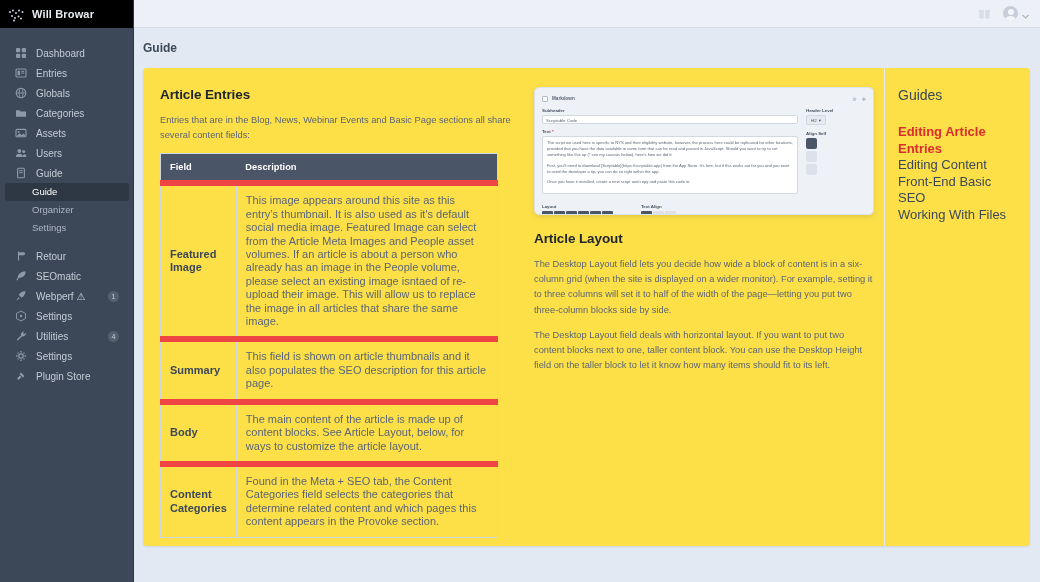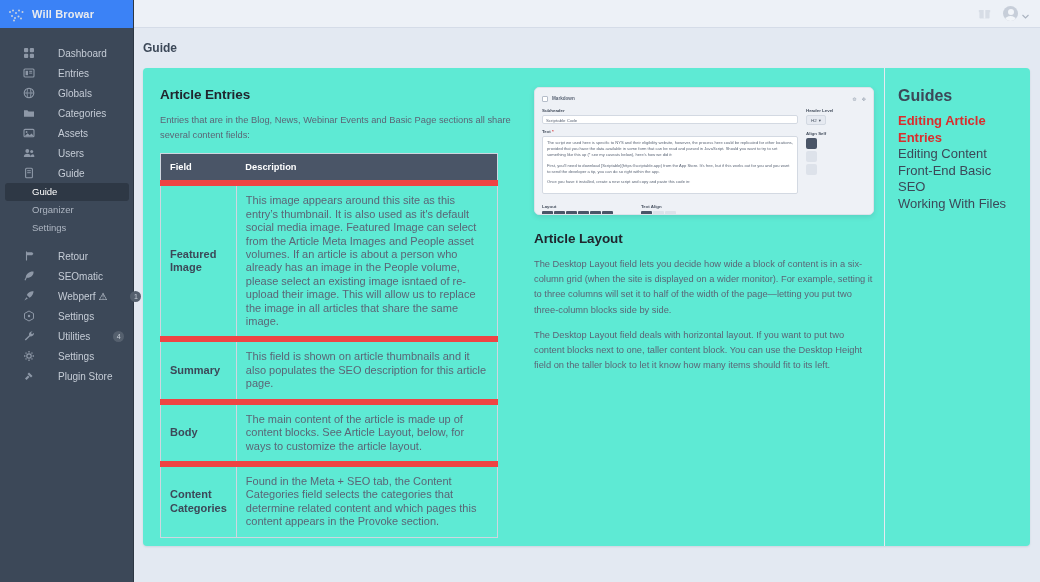--- a/index.html
+++ b/index.html
@@ -13,33 +13,33 @@
 
   
   .sidebar {
     width: 134px; height: 582px;
     background: #3c4858;
     display: flex; flex-direction: column;
     flex: 0 0 134px;
     border-right: 1px solid #2d3743;
   }
   .brand {
-    height: 28px; background: #3b82f6;
+    height: 28px; background: #000000;
     display: flex; align-items: center;
     padding: 0 8px; gap: 7px;
   }
   .brand-logo { width: 17px; height: 13px; position: relative; flex: 0 0 17px; }
   .brand-name {
     color: #e8ebef; font-size: 11px; font-weight: bold;
     letter-spacing: .15px; white-space: nowrap;
   }
   .nav { padding-top: 15px; }
   .nav-item {
     display: flex; align-items: center;
-    height: 20px; padding: 0 22px; gap: 23px;
+    height: 20px; padding: 0 14px; gap: 9px;
     color: #c5ccd6; font-size: 10px;
     position: relative;
   }
   .nav-item .ico { width: 13px; height: 13px; flex: 0 0 13px; display:flex;align-items:center;justify-content:center; opacity: .72; }
   .nav-item .ico svg { display:block; }
   .nav-label { white-space: nowrap; flex: 1; }
   .nav-badge {
     background: #55606e; color: #c9d0d9;
     font-size: 7px; border-radius: 7px;
     min-width: 11px; height: 11px; line-height: 11px;
@@ -76,34 +76,34 @@
   }
   .avatar::after {
     content: ""; position: absolute; top: 9.5px; left: 2px;
     width: 11px; height: 8px; border-radius: 50% 50% 0 0; background: #f2f5f9;
   }
   .page-head { height: 40px; display: flex; align-items: center; padding-left: 9px; }
   .page-title { font-size: 12px; font-weight: bold; color: #3c4858; }
 
   .card {
     margin: 0 12px 0 9px;
-    background: #5eead4;
+    background: #fde047;
     border-radius: 4px;
     box-shadow: 0 1px 2px rgba(60,72,88,.12);
     height: 478px;
     display: flex;
     overflow: hidden;
   }
   .card-body { flex: 1; padding: 19px 0 0 17px; overflow: hidden; }
   .guides-col {
     width: 146px; flex: 0 0 146px;
     border-left: 1px solid #e6eaf0;
     padding: 19px 12px 0 13px;
   }
-  .guides-title { font-size: 16px; font-weight: bold; color: #3c4858; margin-bottom: 8px; }
+  .guides-title { font-size: 14px; font-weight: normal; color: #3c4858; margin-bottom: 21px; }
   .guides-list { list-style: none; }
   .guides-list li { font-size: 13px; color: #3c4858; line-height: 16.5px; }
   .guides-list li.active { color: #da2d2d; font-weight: bold; }
 
   .content-cols { display: flex; gap: 22px; }
   .col-left { width: 352px; flex: 0 0 352px; }
   .col-right { flex: 1; padding-right: 10px; }
 
   h2.sec {
     font-size: 13.5px; font-weight: bold; color: #20262e;

